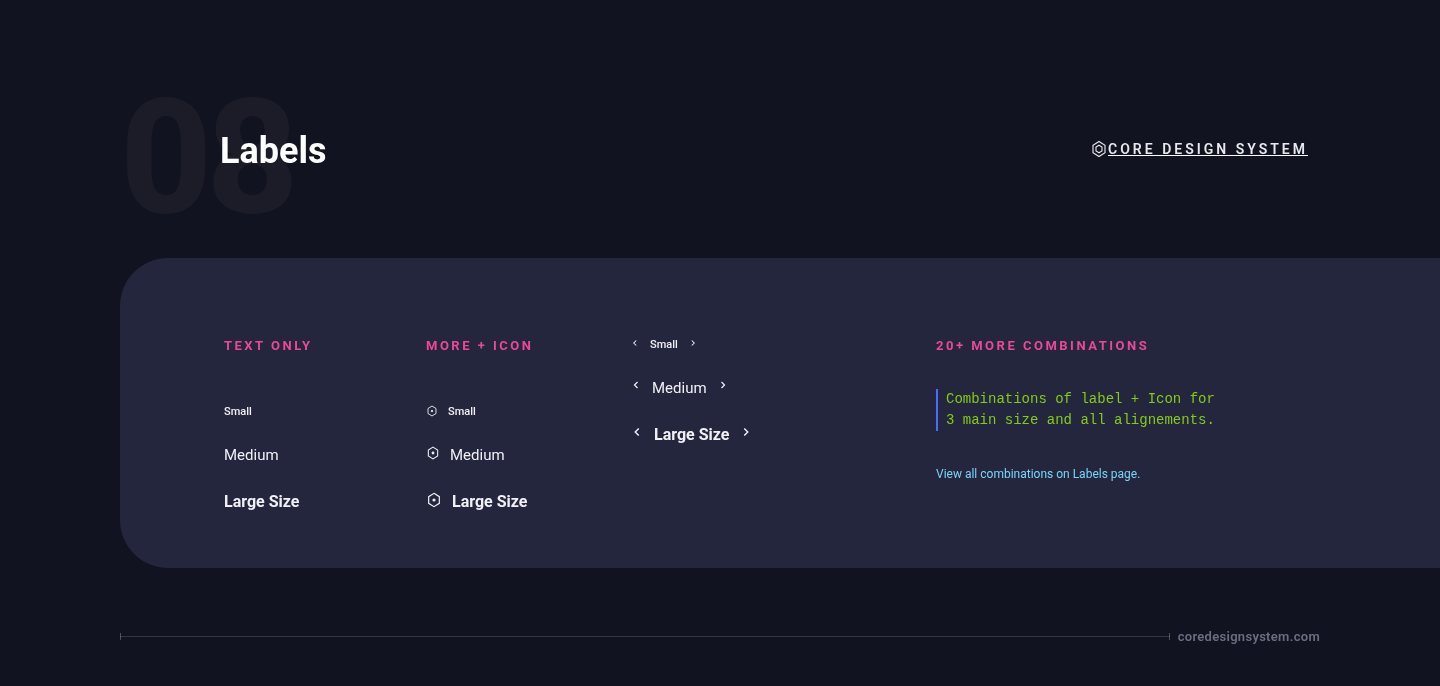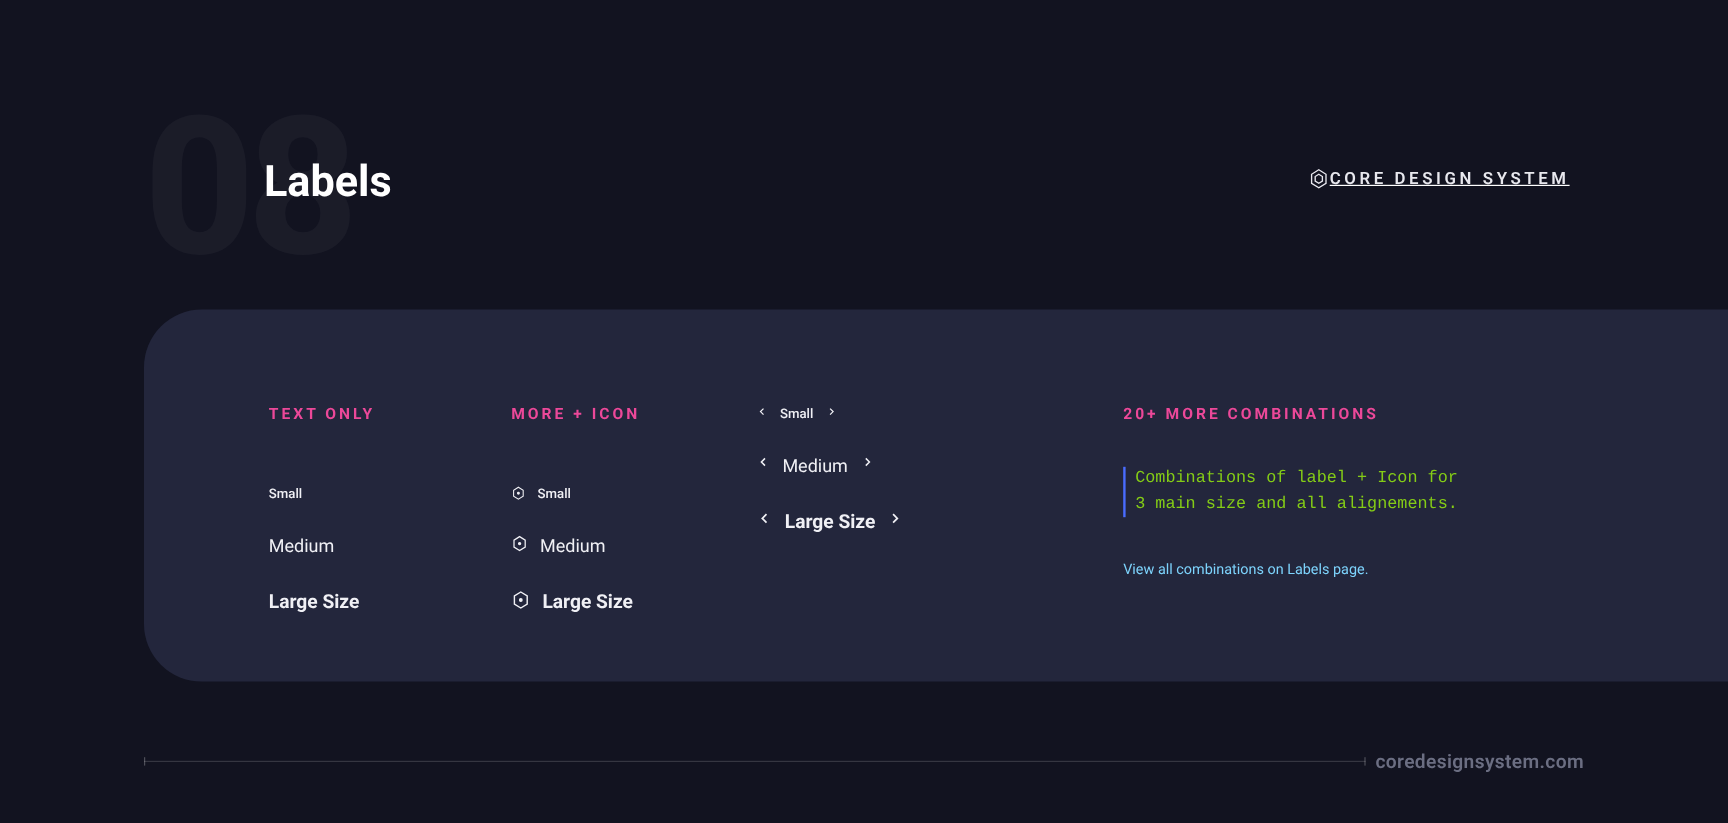--- a/index.html
+++ b/index.html
@@ -173,21 +173,21 @@
     content: '';
     position: absolute;
     width: 1px;
     height: 7px;
     background: rgba(255,255,255,0.25);
     top: -3px;
   }
   .footer-line::before { left: 0; }
   .footer-line::after { right: 0; }
   .footer-url {
-    font-size: 16px;
+    font-size: 13px;
     font-weight: 600;
     color: #6b6e82;
     letter-spacing: 0.3px;
   }
 </style>
 </head>
 <body>
 
 <div class="header">
   <div class="section-number">08</div>

